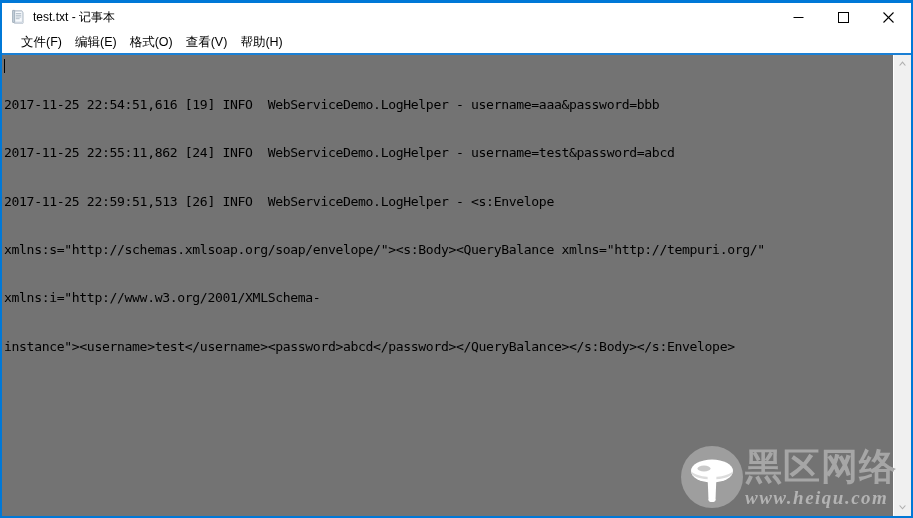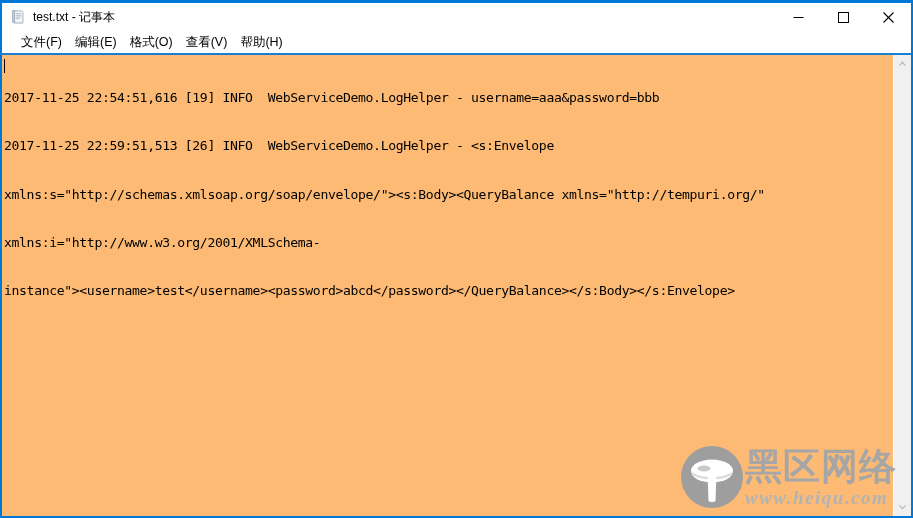--- a/index.html
+++ b/index.html
@@ -97,23 +97,23 @@
     position: relative;
     border-top: 2px solid #1a7fd4;
     background: #ffffff;
     display: flex;
     overflow: hidden;
   }
   .textarea {
     flex: 1;
     position: relative;
     overflow: hidden;
-    padding: 3px 0 0 2px;
+    padding: 10px 0 0 2px;
     box-sizing: border-box;
-    background: #fdba74;
+    background: #737373;
   }
   .doc {
     font-family: "DejaVu Sans Mono", monospace;
     font-size: 13.1px;
     line-height: 16.1px;
     color: #000000;
     white-space: pre;
     letter-spacing: -0.35px;
   }
   .doc .line { height: 16.1px; }
@@ -245,20 +245,21 @@
     <div class="menu-item">查看(V)</div>
     <div class="menu-item">帮助(H)</div>
   </div>
 
   <div class="client">
 
     <div class="textarea">
       <div class="caret"></div>
       <div class="doc">
         <div class="line">2017-11-25 22:54:51,616 [19] INFO  WebServiceDemo.LogHelper - username=aaa&amp;password=bbb</div>
+        <div class="line">2017-11-25 22:55:11,862 [24] INFO  WebServiceDemo.LogHelper - username=test&amp;password=abcd</div>
         <div class="line">2017-11-25 22:59:51,513 [26] INFO  WebServiceDemo.LogHelper - &lt;s:Envelope</div>
         <div class="line">xmlns:s="http://schemas.xmlsoap.org/soap/envelope/"&gt;&lt;s:Body&gt;&lt;QueryBalance xmlns="http://tempuri.org/"</div>
         <div class="line">xmlns:i="http://www.w3.org/2001/XMLSchema-</div>
         <div class="line">instance"&gt;&lt;username&gt;test&lt;/username&gt;&lt;password&gt;abcd&lt;/password&gt;&lt;/QueryBalance&gt;&lt;/s:Body&gt;&lt;/s:Envelope&gt;</div>
       </div>
     </div>
 
     <div class="vscroll">
       <div class="sb-arrow">
         <svg width="9" height="7" viewBox="0 0 9 7">

